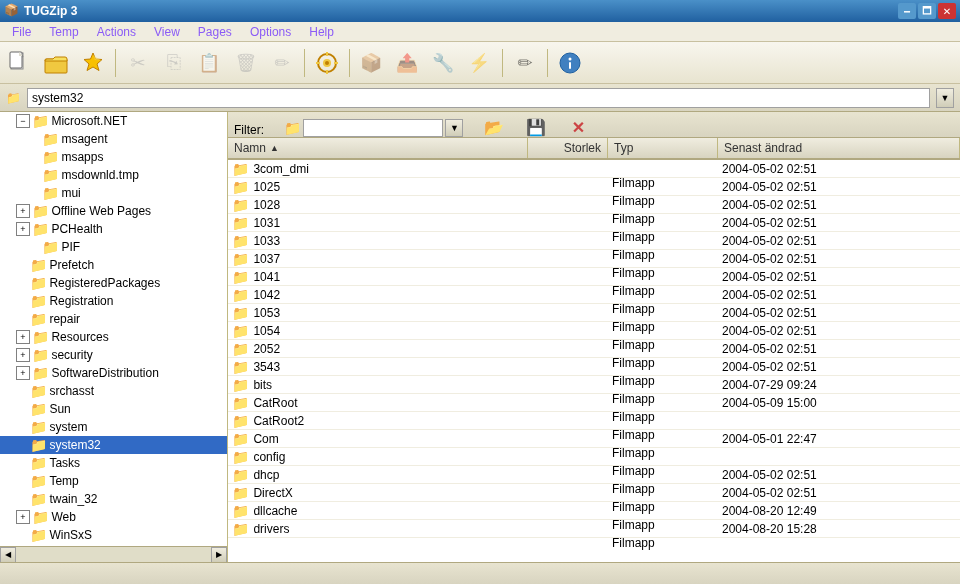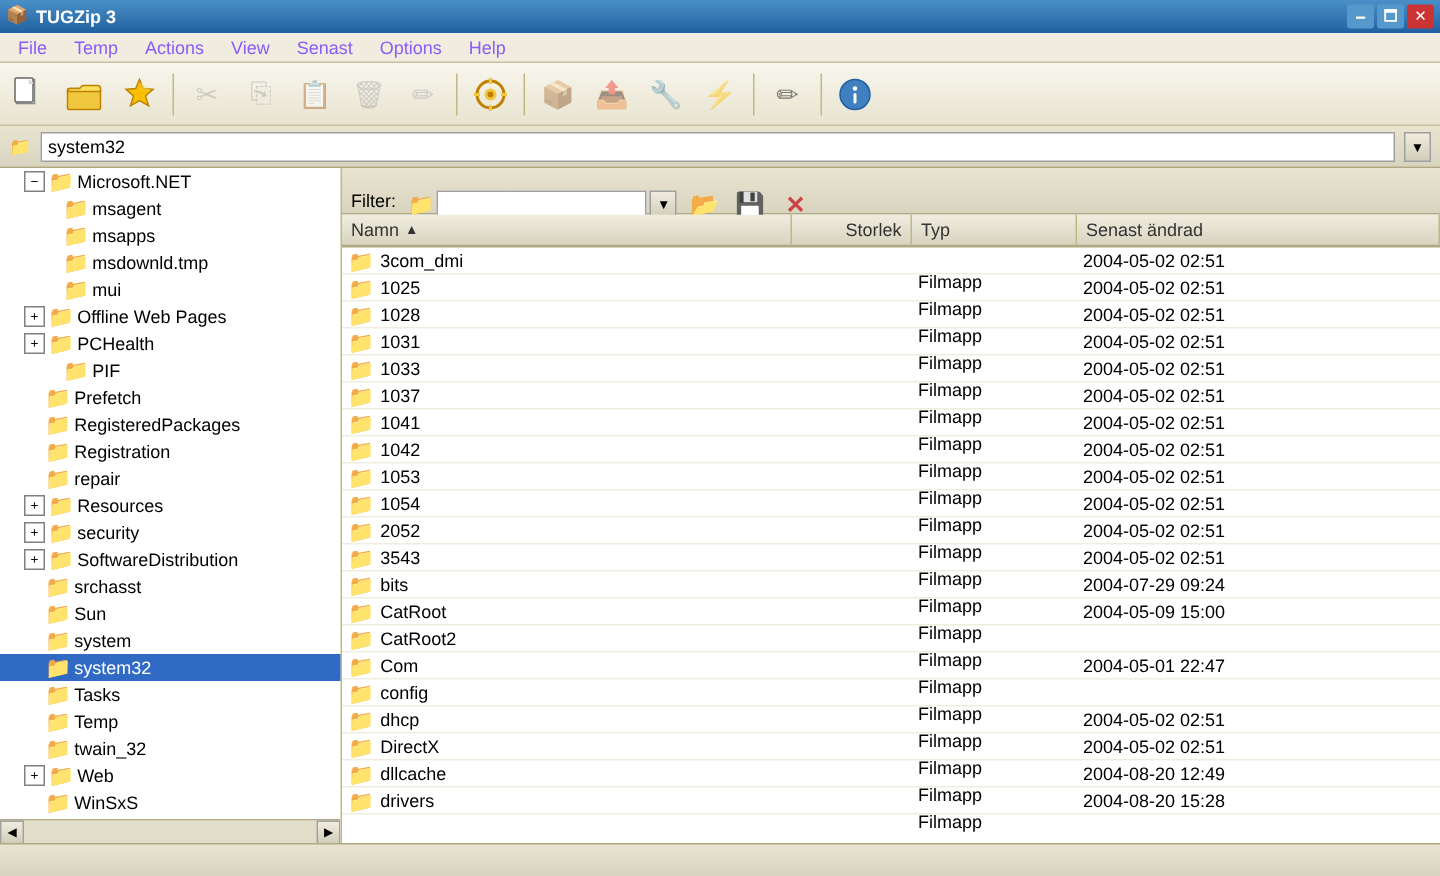--- a/index.html
+++ b/index.html
@@ -187,23 +187,23 @@
       flex-direction: column;
       overflow: hidden;
     }
 
     
     #filter-bar {
       background: linear-gradient(to bottom, #e8e4d0, #d8d4c0);
       border-bottom: 1px solid #b0a880;
       height: 26px;
       display: flex;
-      align-items: flex-start;
-      padding: 15px 6px;
-      gap: 8px;
+      align-items: flex-end;
+      padding: 0 6px;
+      gap: 20px;
     }
     #filter-input-wrap {
       display: flex;
       align-items: center;
       gap: 2px;
     }
     #filter-input {
       width: 140px;
       height: 18px;
       border: 1px solid #a0a0a0;
@@ -327,21 +327,21 @@
     <div class="title-btn maximize">🗖</div>
     <div class="title-btn close">✕</div>
   </div>
 </div>
 
 <div id="menu-bar">
 <div class="menu-item">File</div>
     <div class="menu-item">Temp</div>
     <div class="menu-item">Actions</div>
     <div class="menu-item">View</div>
-    <div class="menu-item">Senast</div>
+    <div class="menu-item">Pages</div>
     <div class="menu-item">Options</div>
     <div class="menu-item">Help</div>
   </div>
 
 <div id="toolbar">
 <div class="toolbar-btn">
       <svg width="28" height="28" viewBox="0 0 28 28">
         <rect x="4" y="4" width="12" height="16" fill="white" stroke="#888" stroke-width="1"></rect>
         <polygon points="13,4 16,7 16,8 13,8" fill="#bbb" stroke="#888" stroke-width="0.5"></polygon>
         <rect x="3" y="3" width="12" height="16" rx="1" fill="white" stroke="#666" stroke-width="1"></rect>

